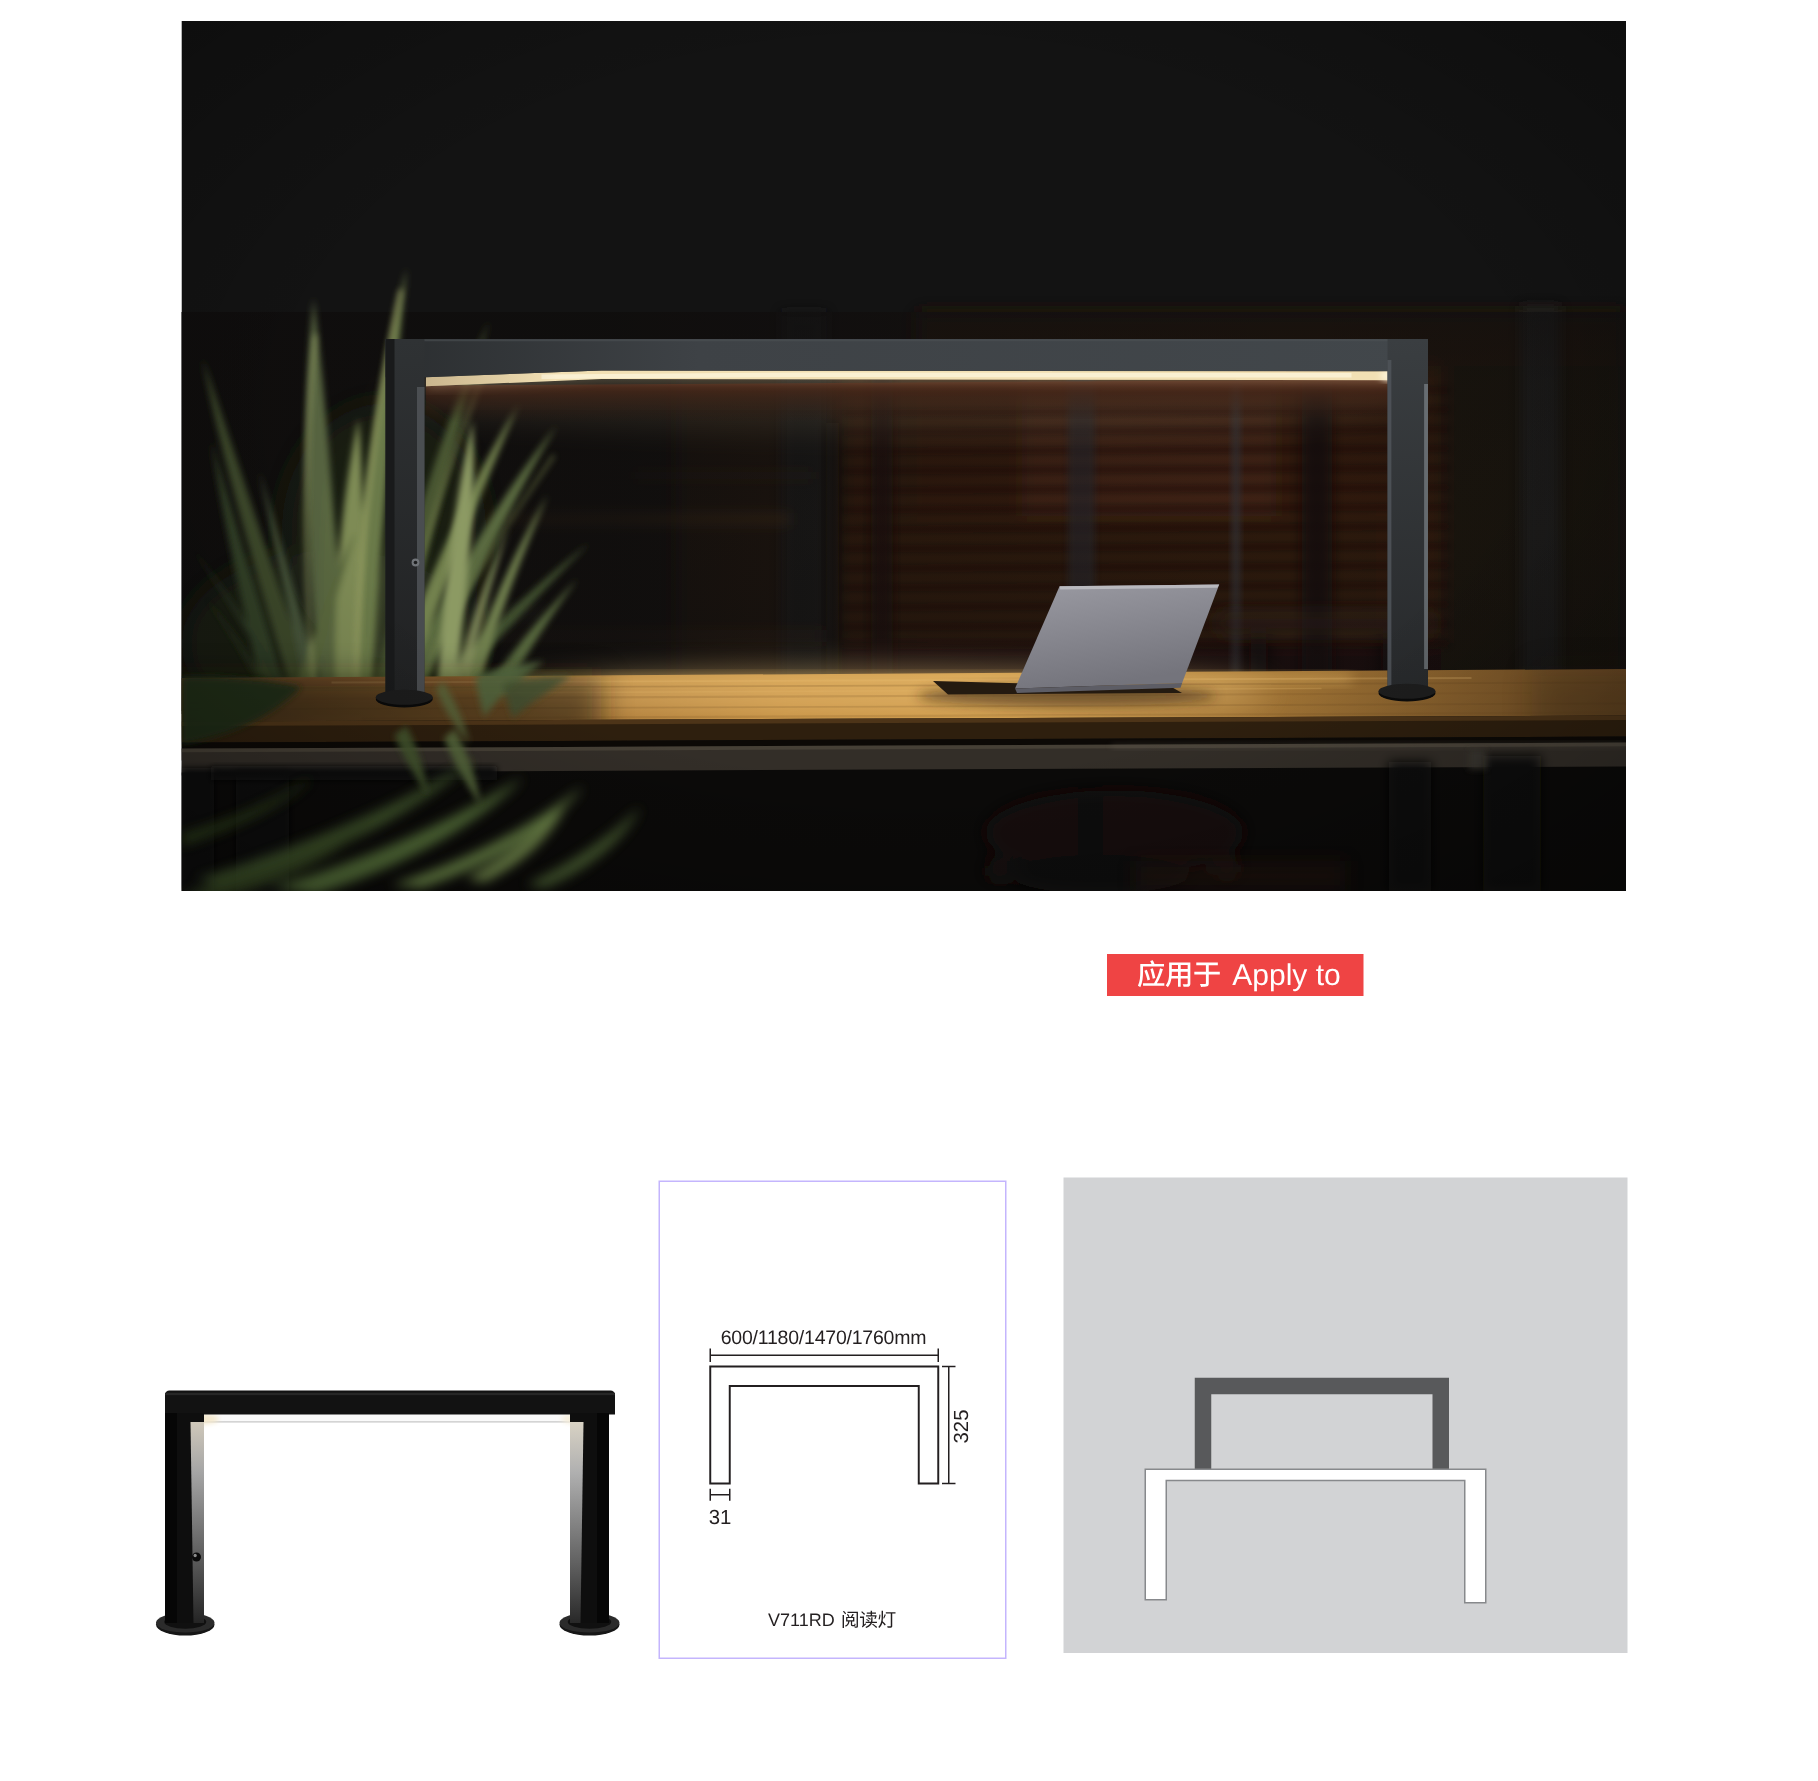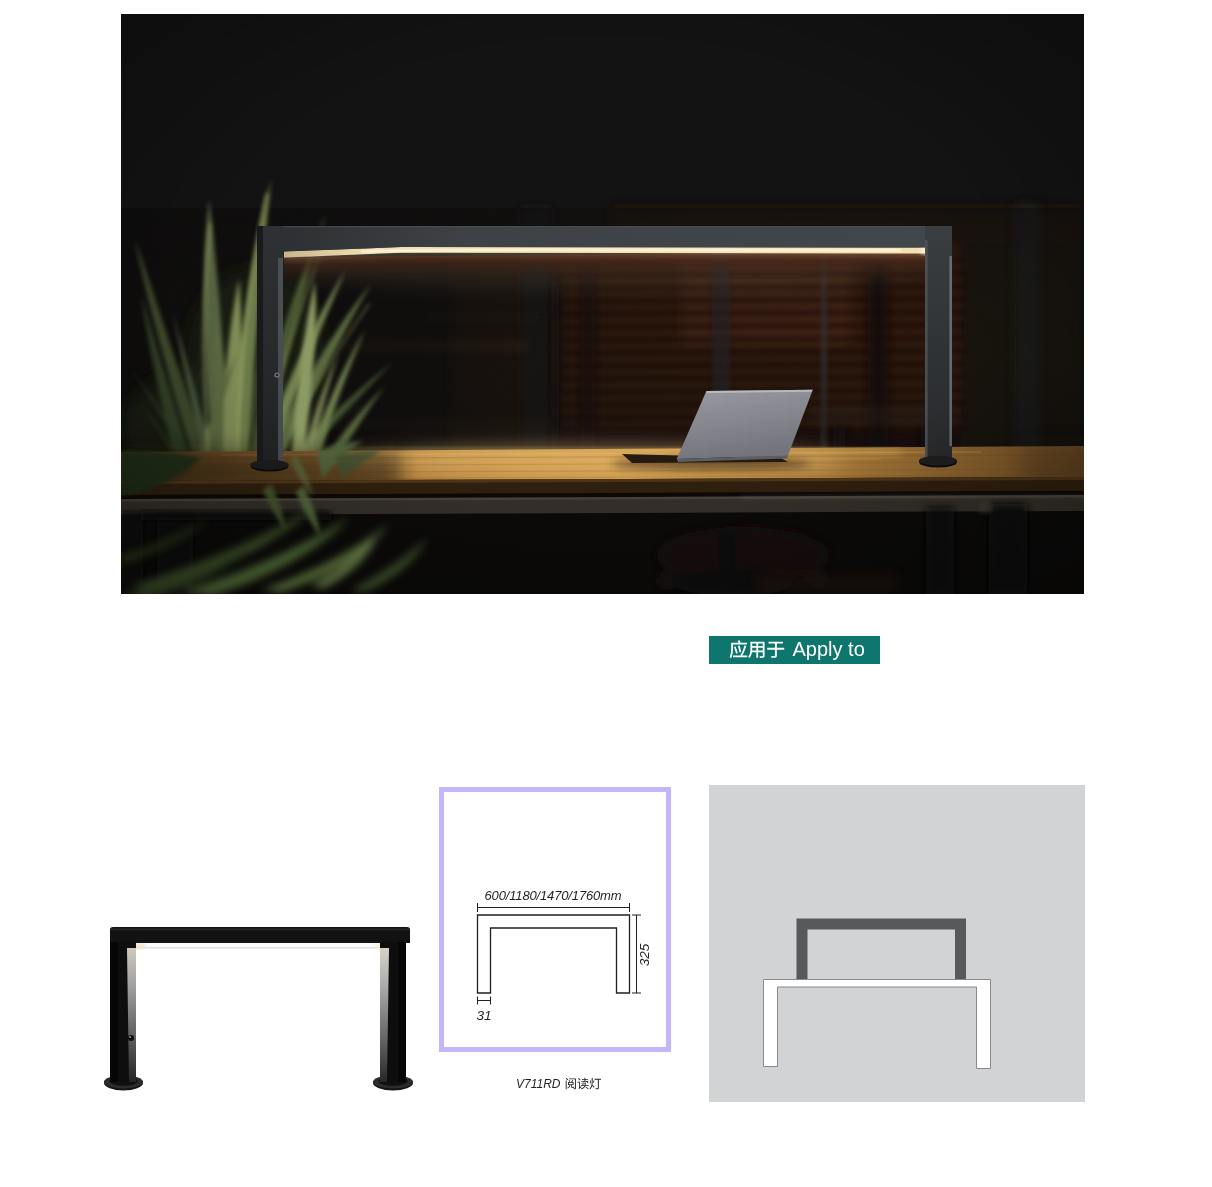--- a/index.html
+++ b/index.html
@@ -281,21 +281,21 @@
   <ellipse cx="148.5" cy="452" rx="19" ry="5.6" fill="#0a0a0a"></ellipse>
   <ellipse cx="148.5" cy="450.8" rx="19" ry="5" fill="#1c1c1c"></ellipse>
 
   <ellipse cx="817" cy="448" rx="19" ry="5.6" fill="#0b0b0b"></ellipse>
   <ellipse cx="817" cy="446.8" rx="19" ry="5" fill="#1e1e1e"></ellipse>
 
   <rect x="0" y="0" width="963" height="580" fill="url(#vig)"></rect>
 </svg>
 </div>
 
-<div class="abs" style="left:709px;top:636px;width:171px;height:28px;background:#0f766e;">
+<div class="abs" style="left:738px;top:636px;width:171px;height:28px;background:#ef4444;">
 <svg width="171" height="28" viewBox="0 0 171 28">
   <g fill="#ffffff">
     <path transform="translate(20,20.4) scale(0.019,-0.019)" d="M261 490C302 381 350 238 369 145L458 182C436 275 388 413 344 523ZM470 548C503 440 539 297 552 204L644 230C628 324 591 462 556 572ZM462 830C478 797 495 756 508 721H115V449C115 306 109 103 32 -39C55 -48 98 -76 115 -92C198 60 211 294 211 449V631H947V721H615C601 759 577 812 556 854ZM212 49V-41H959V49H697C788 200 861 378 909 542L809 577C770 405 696 202 599 49Z"></path>
     <path transform="translate(38.6,20.4) scale(0.019,-0.019)" d="M148 775V415C148 274 138 95 28 -28C49 -40 88 -71 102 -90C176 -8 212 105 229 216H460V-74H555V216H799V36C799 17 792 11 773 11C755 10 687 9 623 13C636 -12 651 -54 654 -78C747 -79 807 -78 844 -63C880 -48 893 -20 893 35V775ZM242 685H460V543H242ZM799 685V543H555V685ZM242 455H460V306H238C241 344 242 380 242 414ZM799 455V306H555V455Z"></path>
     <path transform="translate(57.2,20.4) scale(0.019,-0.019)" d="M122 776V682H460V450H53V356H460V46C460 25 451 19 430 19C407 18 329 17 250 20C266 -7 284 -51 290 -80C391 -80 460 -77 502 -62C544 -46 560 -18 560 45V356H948V450H560V682H879V776Z"></path>
   </g>
   <text x="83.5" y="20.4" font-size="20" fill="#ffffff" font-family="Liberation Sans,sans-serif">Apply to</text>
 </svg>
 </div>
 
@@ -341,21 +341,21 @@
 
   <circle cx="36" cy="123" r="3" fill="#0a0a0a"></circle>
   <circle cx="35.1" cy="122" r="1.1" fill="#8a8a8a"></circle>
 
   <rect x="285" y="27" width="26" height="140" fill="#0e0e0e"></rect>
   <polygon points="285,33 294,33 292,167 285,167" fill="url(#pr)"></polygon>
   <rect x="303" y="27" width="8" height="140" fill="#060606"></rect>
 </svg>
 </div>
 
-<div class="abs" style="left:439px;top:787px;width:232px;height:265px;border:5px solid #c4b5fd;box-sizing:border-box;font-style:italic;">
+<div class="abs" style="left:439px;top:787px;width:232px;height:319px;border:1px solid #c4b5fd;box-sizing:border-box;">
 <svg width="230" height="317" viewBox="0 0 230 317">
 
   <text x="109" y="108" font-size="13" letter-spacing="-0.15" fill="#231f20" text-anchor="middle" font-family="Liberation Sans,sans-serif">600/1180/1470/1760mm</text>
 
   <g stroke="#231f20" stroke-width="1">
     <line x1="33.5" y1="115.5" x2="185.5" y2="115.5"></line>
     <line x1="33.5" y1="111" x2="33.5" y2="120"></line>
     <line x1="185.5" y1="111" x2="185.5" y2="120"></line>
   </g>
 

